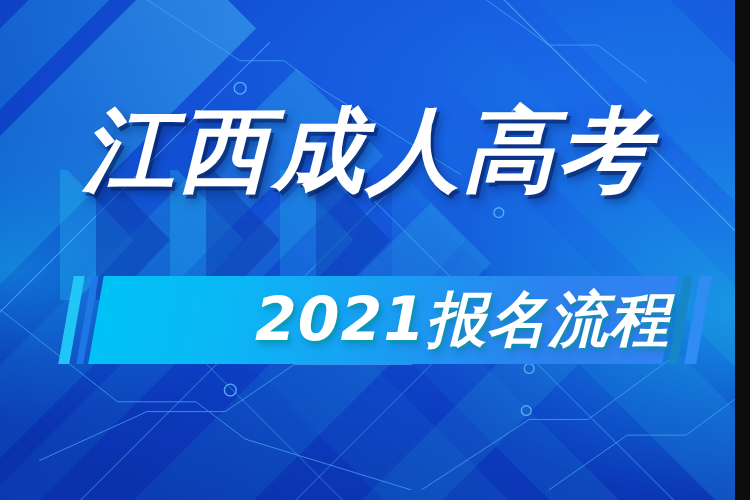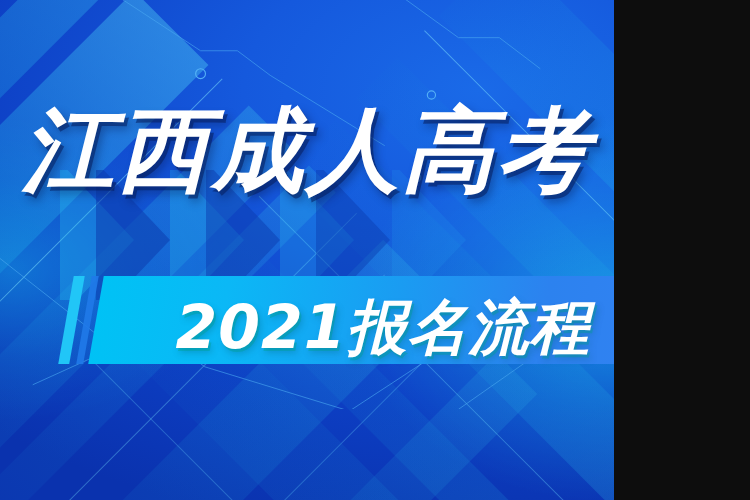--- a/index.html
+++ b/index.html
@@ -2,21 +2,21 @@
 <html><head>
 <meta charset="utf-8">
 <style>
   html, body {
     margin: 0;
     padding: 0;
     background: #0d0d0d;
   }
   #poster {
     position: relative;
-    width: 614px;
+    width: 735px;
     height: 500px;
     overflow: hidden;
     font-family: "Liberation Sans", "DejaVu Sans", sans-serif;
     background: #0f46c8;
   }
 
   
   .bg-base {
     position: absolute;
     inset: 0;
@@ -128,26 +128,26 @@
     left: 96px;
     top: 2px;
     width: 574px;
     height: 88px;
     transform: skewX(-10deg);
     background: linear-gradient(90deg, #00c2f5 0%, #0bb8f6 22%, #1a9cf2 52%, #2c82ef 78%, #3282f2 100%);
   }
   .banner-text {
     position: absolute;
     left: 96px;
-    top: 10px;
+    top: 2px;
     width: 574px;
     height: 88px;
     display: flex;
     align-items: center;
-    justify-content: center;
+    justify-content: flex-end;
   }
   .subtitle {
     color: #ffffff;
     font-size: 60px;
     font-weight: bold;
     font-style: italic;
     letter-spacing: 1px;
     font-family: "DejaVu Sans", "Liberation Sans", sans-serif;
     white-space: nowrap;
     text-shadow:

